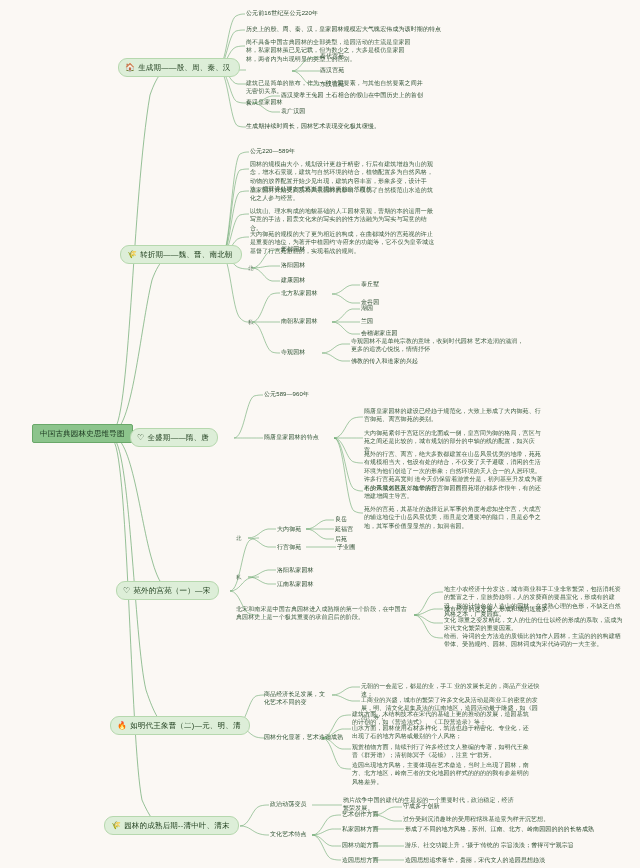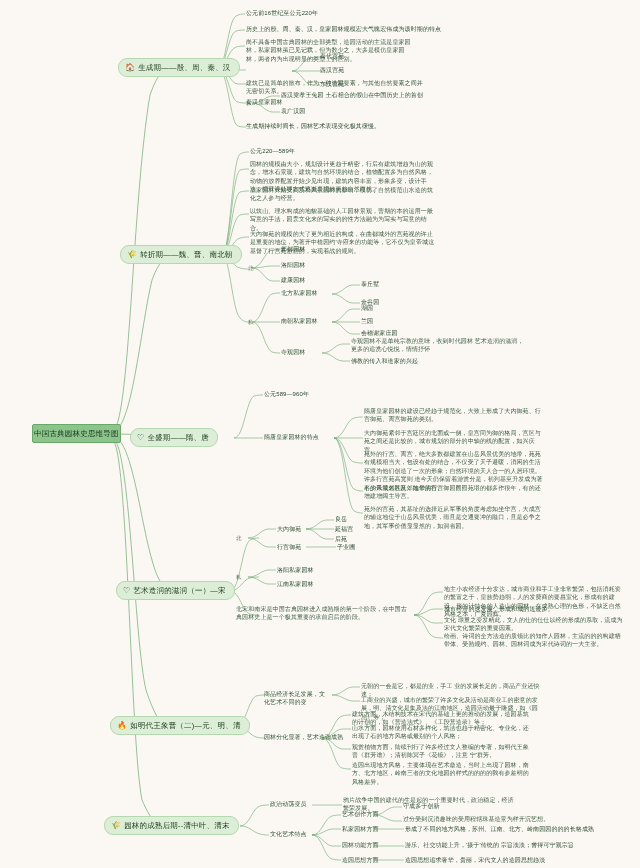--- a/index.html
+++ b/index.html
@@ -18,21 +18,21 @@
   #edges {
     position: absolute;
     top: 0; left: 0;
     width: 640px; height: 868px;
     pointer-events: none;
   }
   
   .root-node {
     position: absolute;
     left: 32px; top: 424px;
-    padding: 3px 1px;
+    padding: 3px 7px;
     background: #8cc48c;
     border: 1px solid #69a869;
     border-radius: 2px;
     font-size: 7.5px;
     line-height: 11px;
     color: #16301b;
     white-space: nowrap;
     letter-spacing: .2px;
   }
   
@@ -205,21 +205,21 @@
   <div class="l1-node" style="left:120px; top:245px;">
     <span class="glyph">🌾</span>
     <span>转折期——魏、晋、南北朝</span>
   </div>
   <div class="l1-node" style="left:130px; top:428px;">
     <span class="glyph">♡</span>
     <span>全盛期——隋、唐</span>
   </div>
   <div class="l1-node" style="left:116px; top:581px;">
     <span class="glyph">♡</span>
-    <span>艺术造润的滋润（一）—宋</span>
+    <span>苑外的宫苑（一）—宋</span>
   </div>
   <div class="l1-node" style="left:110px; top:716px;">
     <span class="glyph">🔥</span>
     <span>如明代王象晋（二)—元、明、清</span>
   </div>
   <div class="l1-node" style="left:104px; top:816px;">
     <span class="glyph">🌾</span>
     <span>园林的成熟后期--清中叶、清末</span>
   </div>
 

